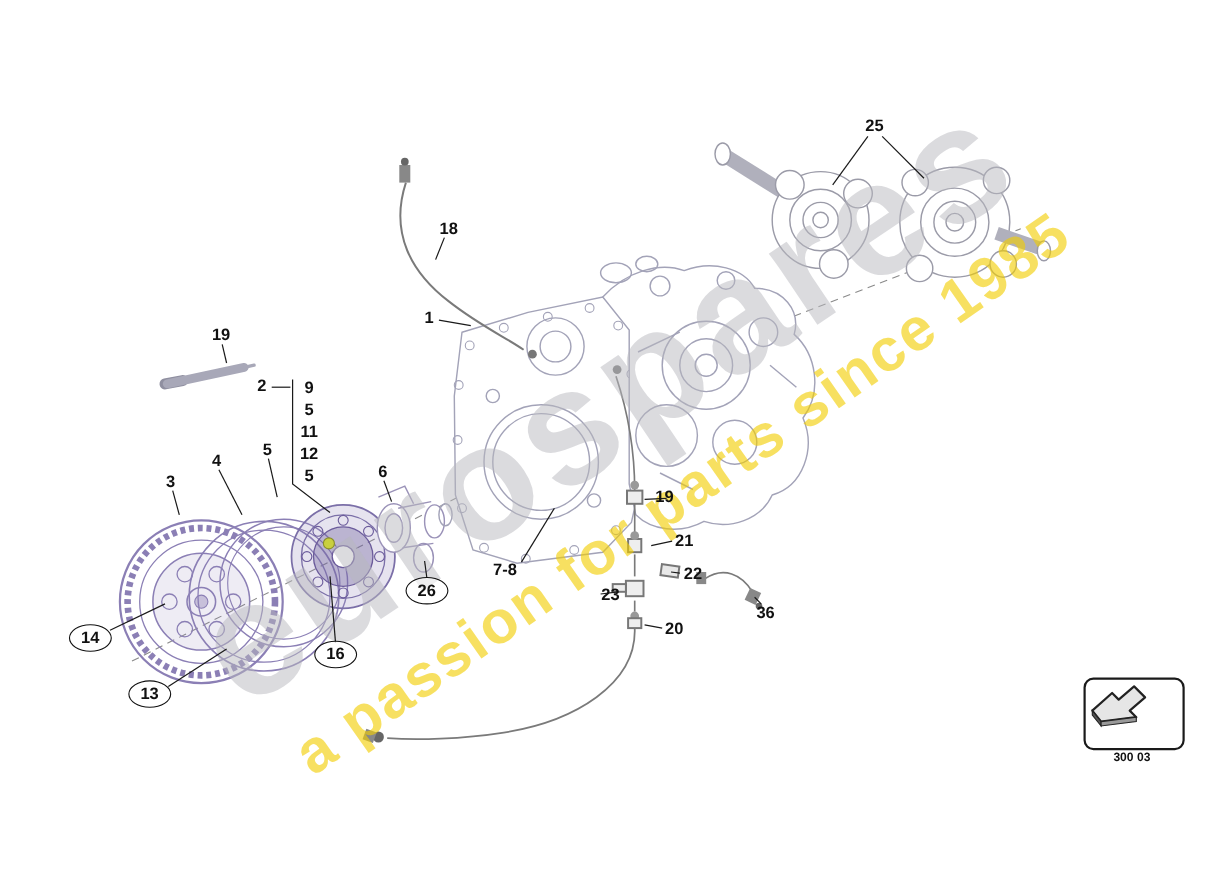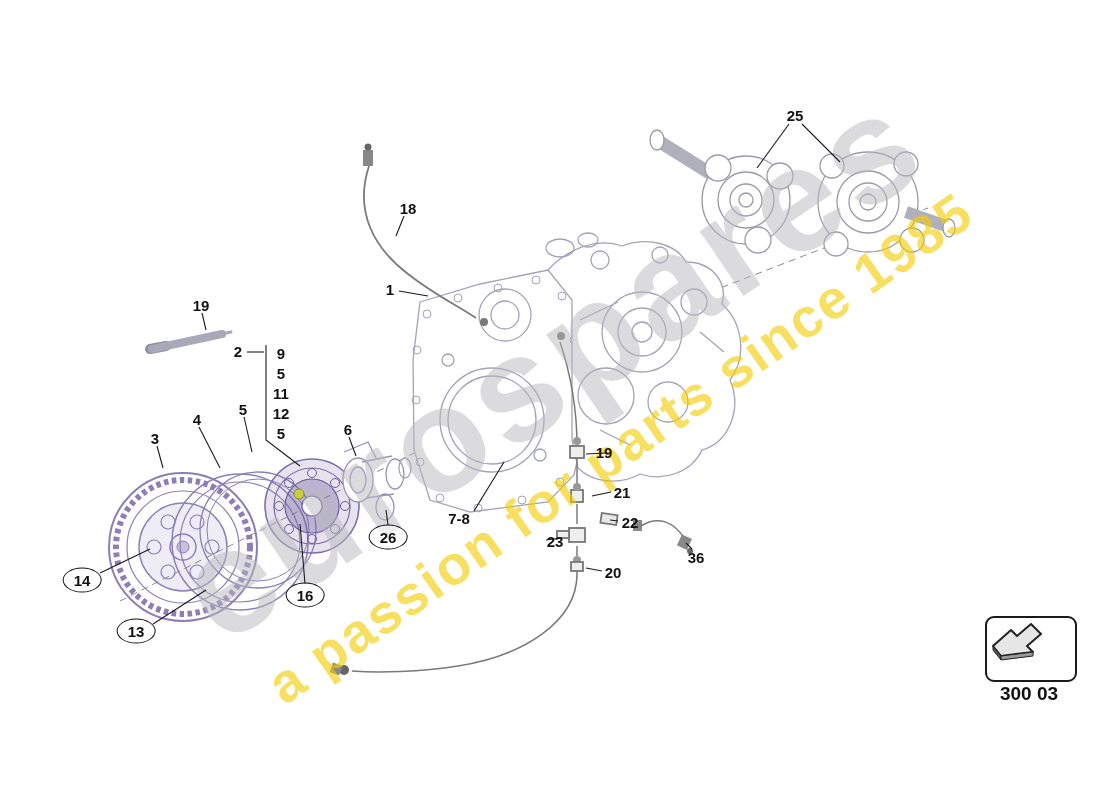--- a/index.html
+++ b/index.html
@@ -32,21 +32,21 @@
     padding:4px 10px;background:rgba(255,255,255,0.55);
   }
   .part-box{
     position:absolute;z-index:5;left:985px;top:616px;width:88px;height:62px;
     border:2px solid #1a1a1a;border-radius:9px;
     display:flex;align-items:center;justify-content:center;cursor:pointer;
     background:#fff;
   }
   .part-code{
     position:absolute;z-index:5;left:985px;top:683px;width:88px;
-    text-align:center;font-size:19px;font-weight:bold;color:#111;
+    text-align:center;font-size:11px;font-weight:bold;color:#111;
   }
 </style>
 </head>
 <body>
 
 <div class="stage">
 
   <svg class="layer-drawing" width="1100" height="800" viewBox="0 0 1100 800">
 
     <g stroke="#8a8a8a" stroke-width="1" stroke-dasharray="7 5" fill="none">

